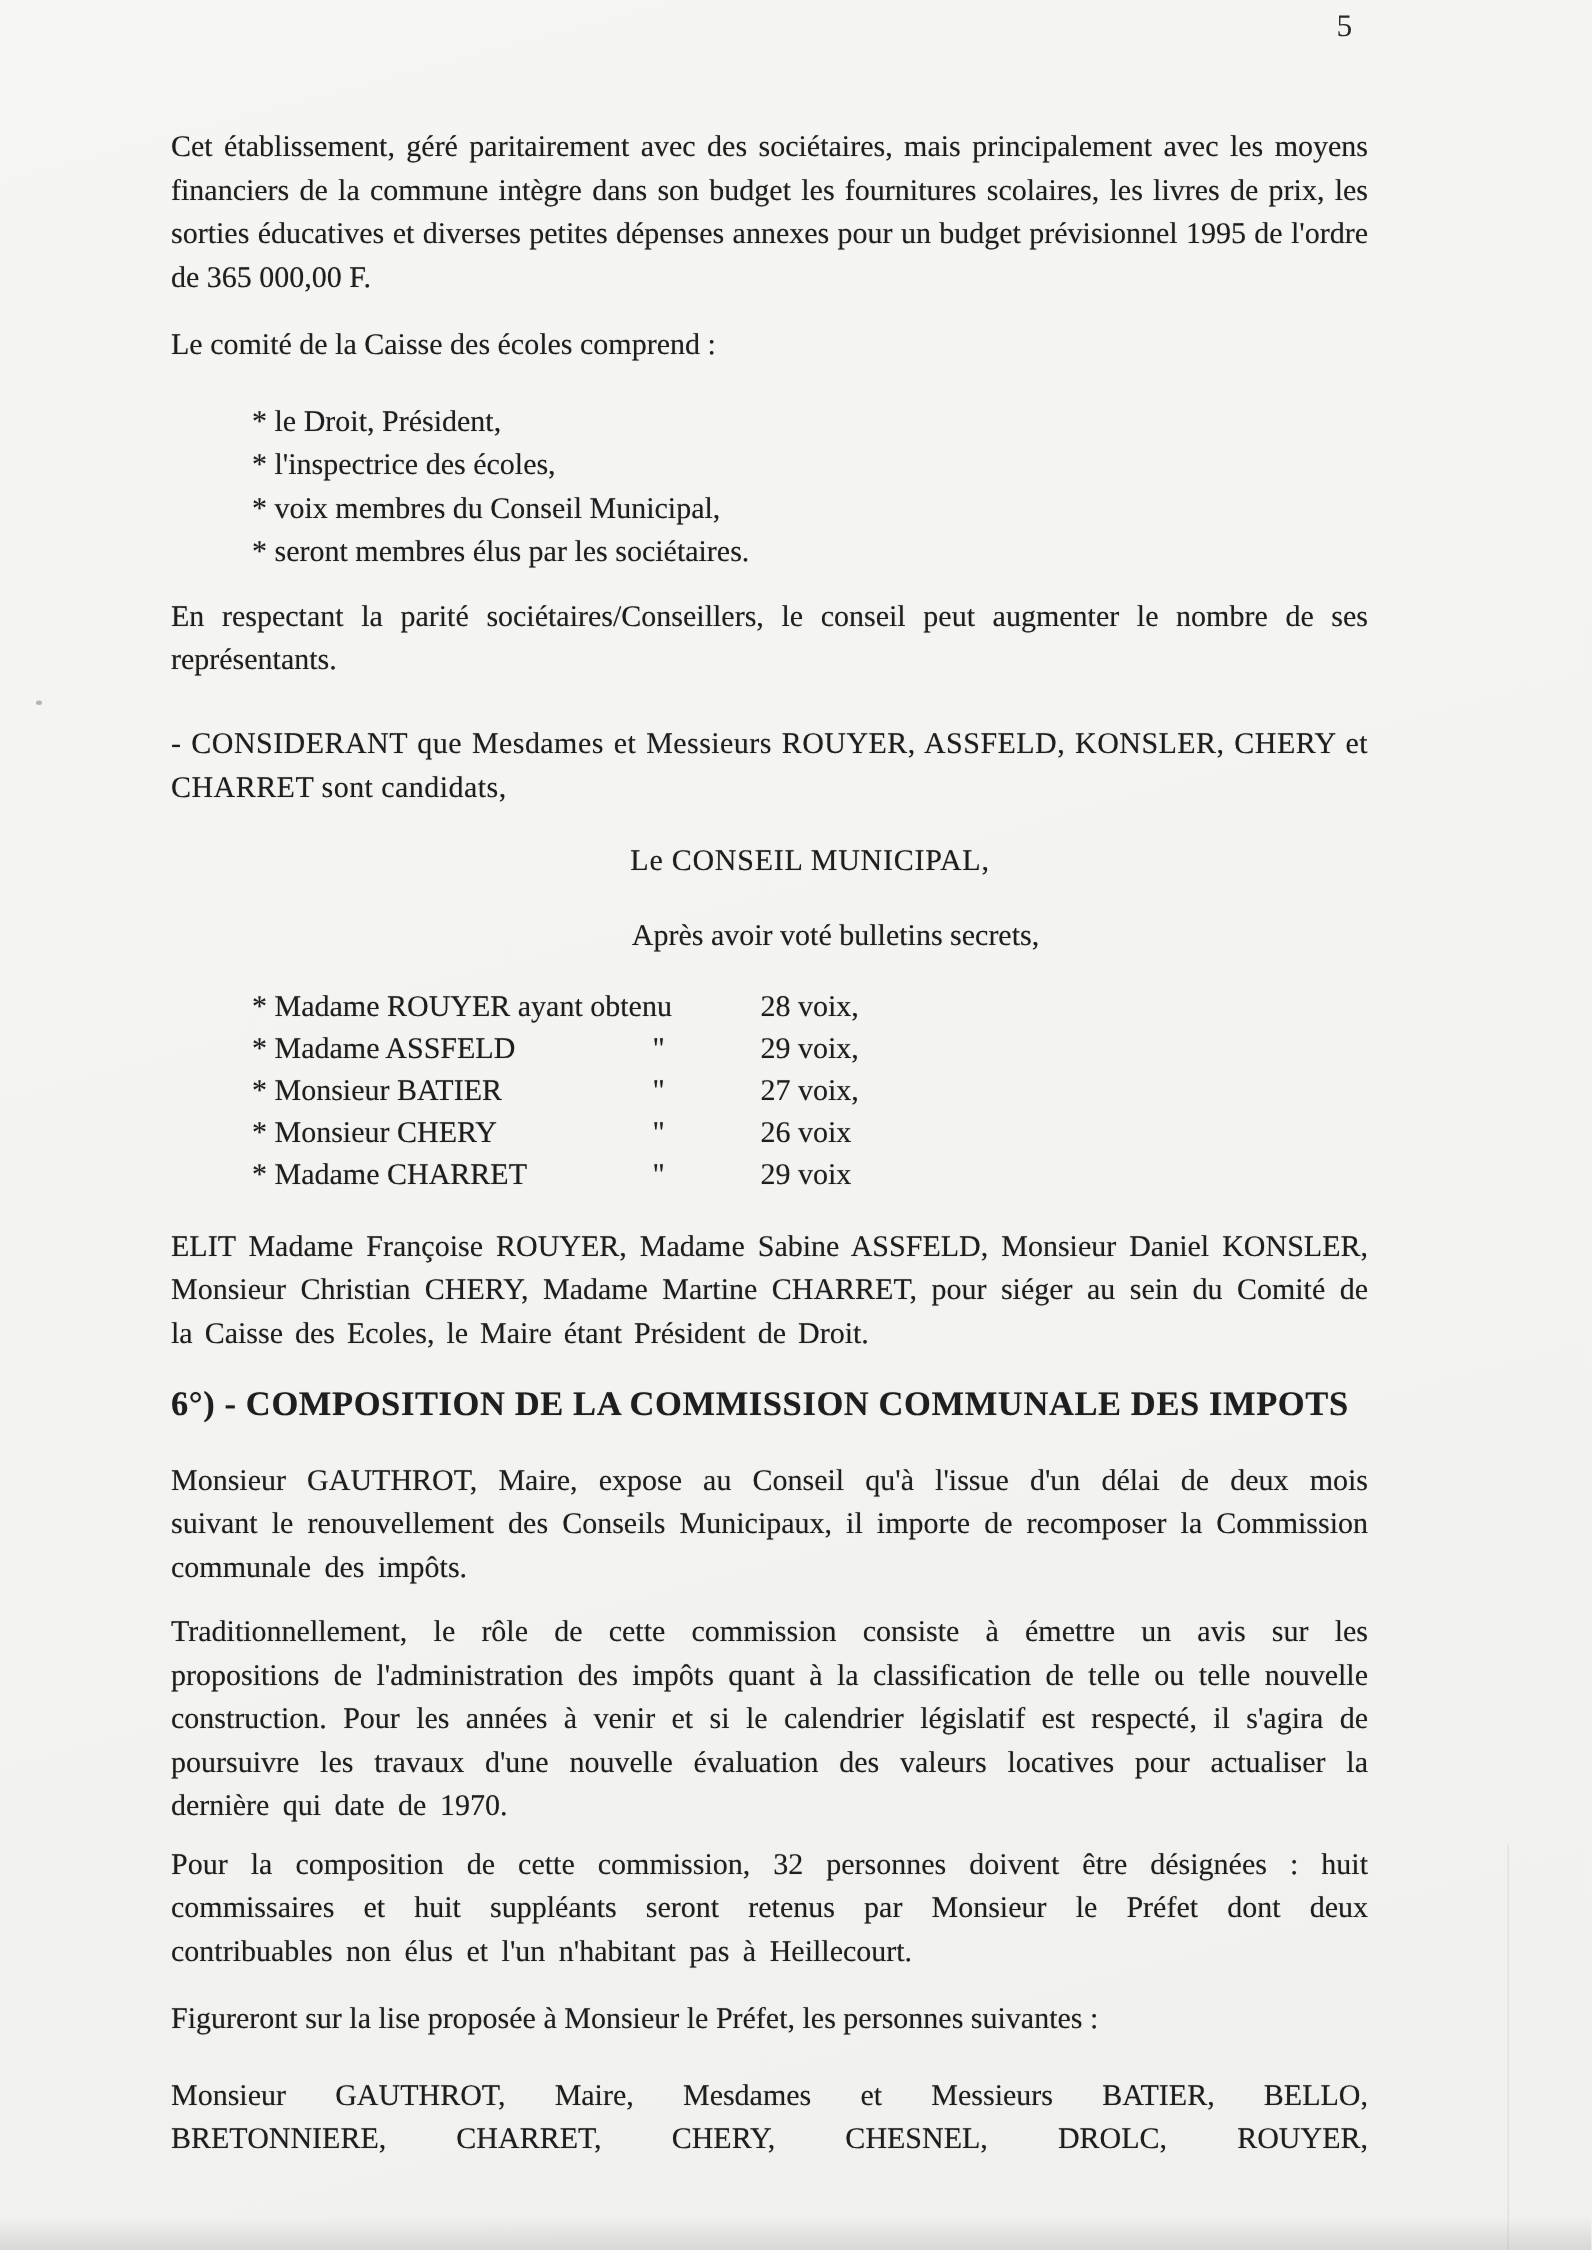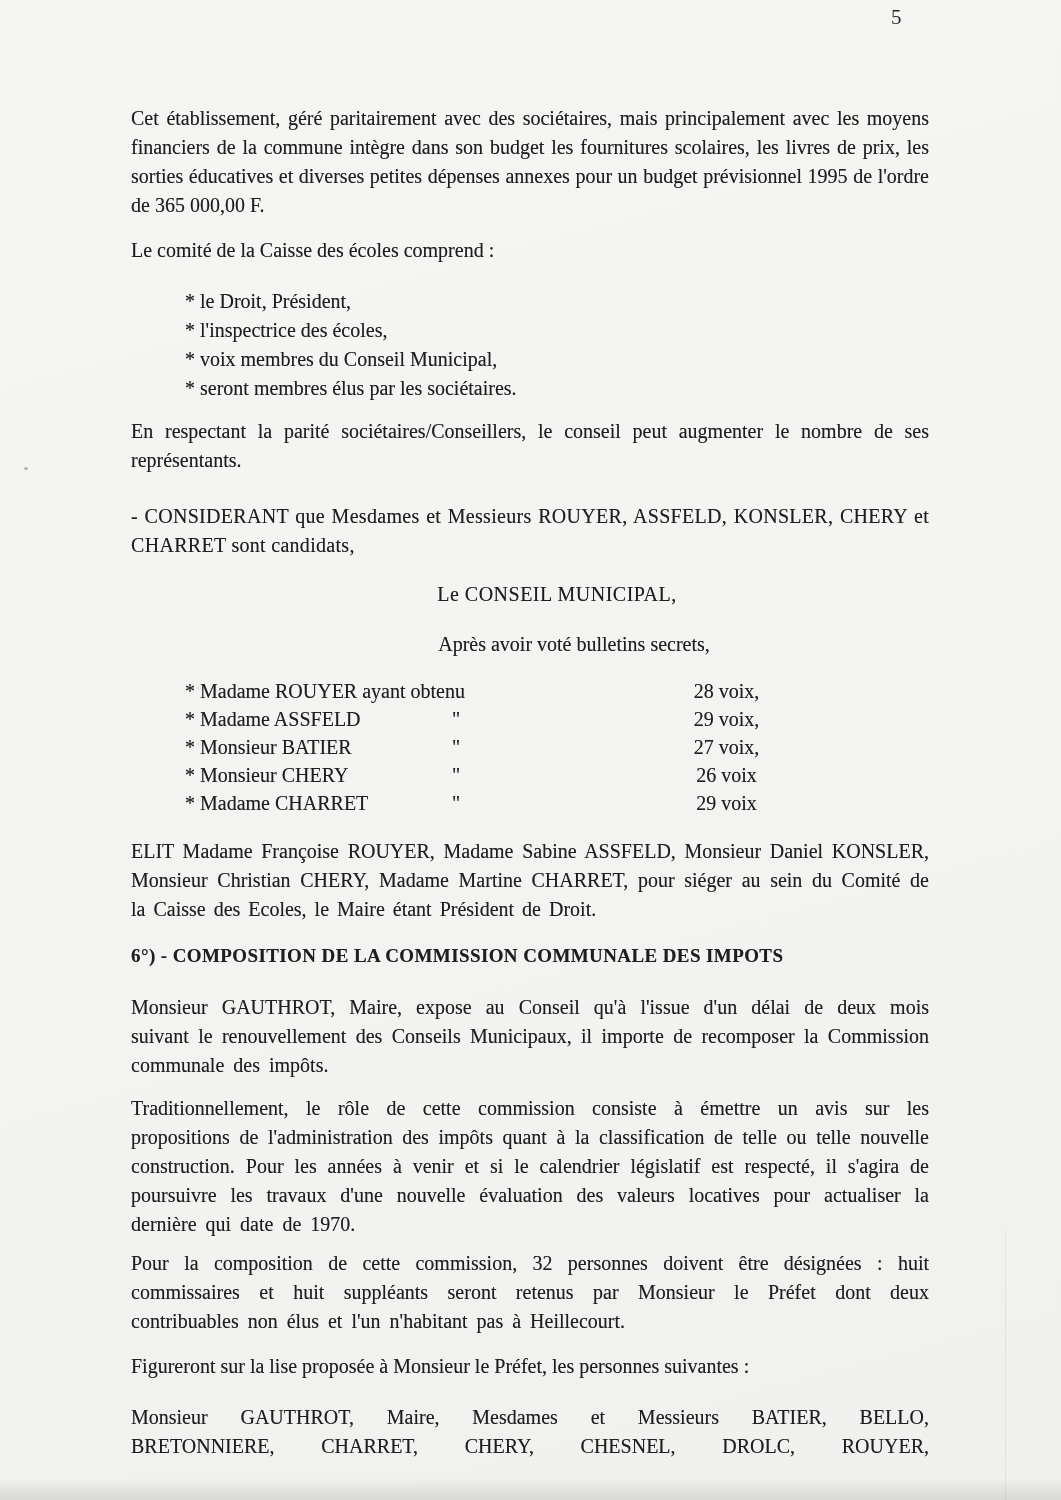--- a/index.html
+++ b/index.html
@@ -13,41 +13,40 @@
     position:relative;
     width:1061px; height:1500px;
     overflow:hidden;
     background:linear-gradient(165deg,#f5f5f3 0%,#f3f3f1 55%,#f0f0ee 100%);
   }
   .page-number {
     position:absolute; left:891px; top:5px;
     font-size:21px; color:#2a2a2a;
   }
   .content {
-    position:absolute; left:131px; top:0;
+    position:absolute; left:114px; top:0;
     width:798px;
     font-size:20px; line-height:29px;
     text-shadow:0 0 0.6px rgba(25,25,25,0.45);
-    margin-top:20px;
   }
   .para { margin:0; text-align:justify; }
   .p-intro        { margin-top:84px; }
   .p-comite       { margin-top:16px; text-align:left; }
   .bullet-list    { margin-top:22px; margin-left:54px; line-height:29px; }
   .p-respect      { margin-top:14px; }
   .center-line    { margin-top:20px; text-align:center; padding-left:54px; letter-spacing:0.5px; }
   .p-considerant  { margin-top:27px; letter-spacing:0.3px; }
   .center-apres   { margin-top:21px; text-align:center; padding-left:88px; }
   .vote-list      { margin-top:18px; margin-left:54px; line-height:28px; }
   .vote-row       { display:grid; grid-template-columns:267px 72px auto; }
   .vote-label     { white-space:nowrap; overflow:visible; }
   .vote-ditto     { white-space:nowrap; }
-  .vote-count     { white-space:nowrap;text-align:center; }
+  .vote-count     { white-space:nowrap; }
   .p-elit         { margin-top:20px; word-spacing:3px; }
-  .section-heading{ margin:17px 0 0 0; font-weight:bold; font-size:19px; letter-spacing:0.4px; text-align:left; }
+  .section-heading{ margin:17px 0 0 0; font-weight:bold; font-size:23px; letter-spacing:0.4px; text-align:left; }
   .p-gauthrot     { margin-top:23px; word-spacing:4px; }
   .p-tradition    { margin-top:14px; word-spacing:4px; }
   .p-composition  { margin-top:10px; word-spacing:4px; }
   .p-figureront   { margin-top:16px; text-align:left; }
   .p-final        { margin-top:22px; text-align:justify; text-align-last:justify; word-spacing:10px; }
   .speck {
     position:absolute; left:24px; top:467px;
     width:4px; height:3px; border-radius:50%;
     background:rgba(60,60,60,0.35);
   }

